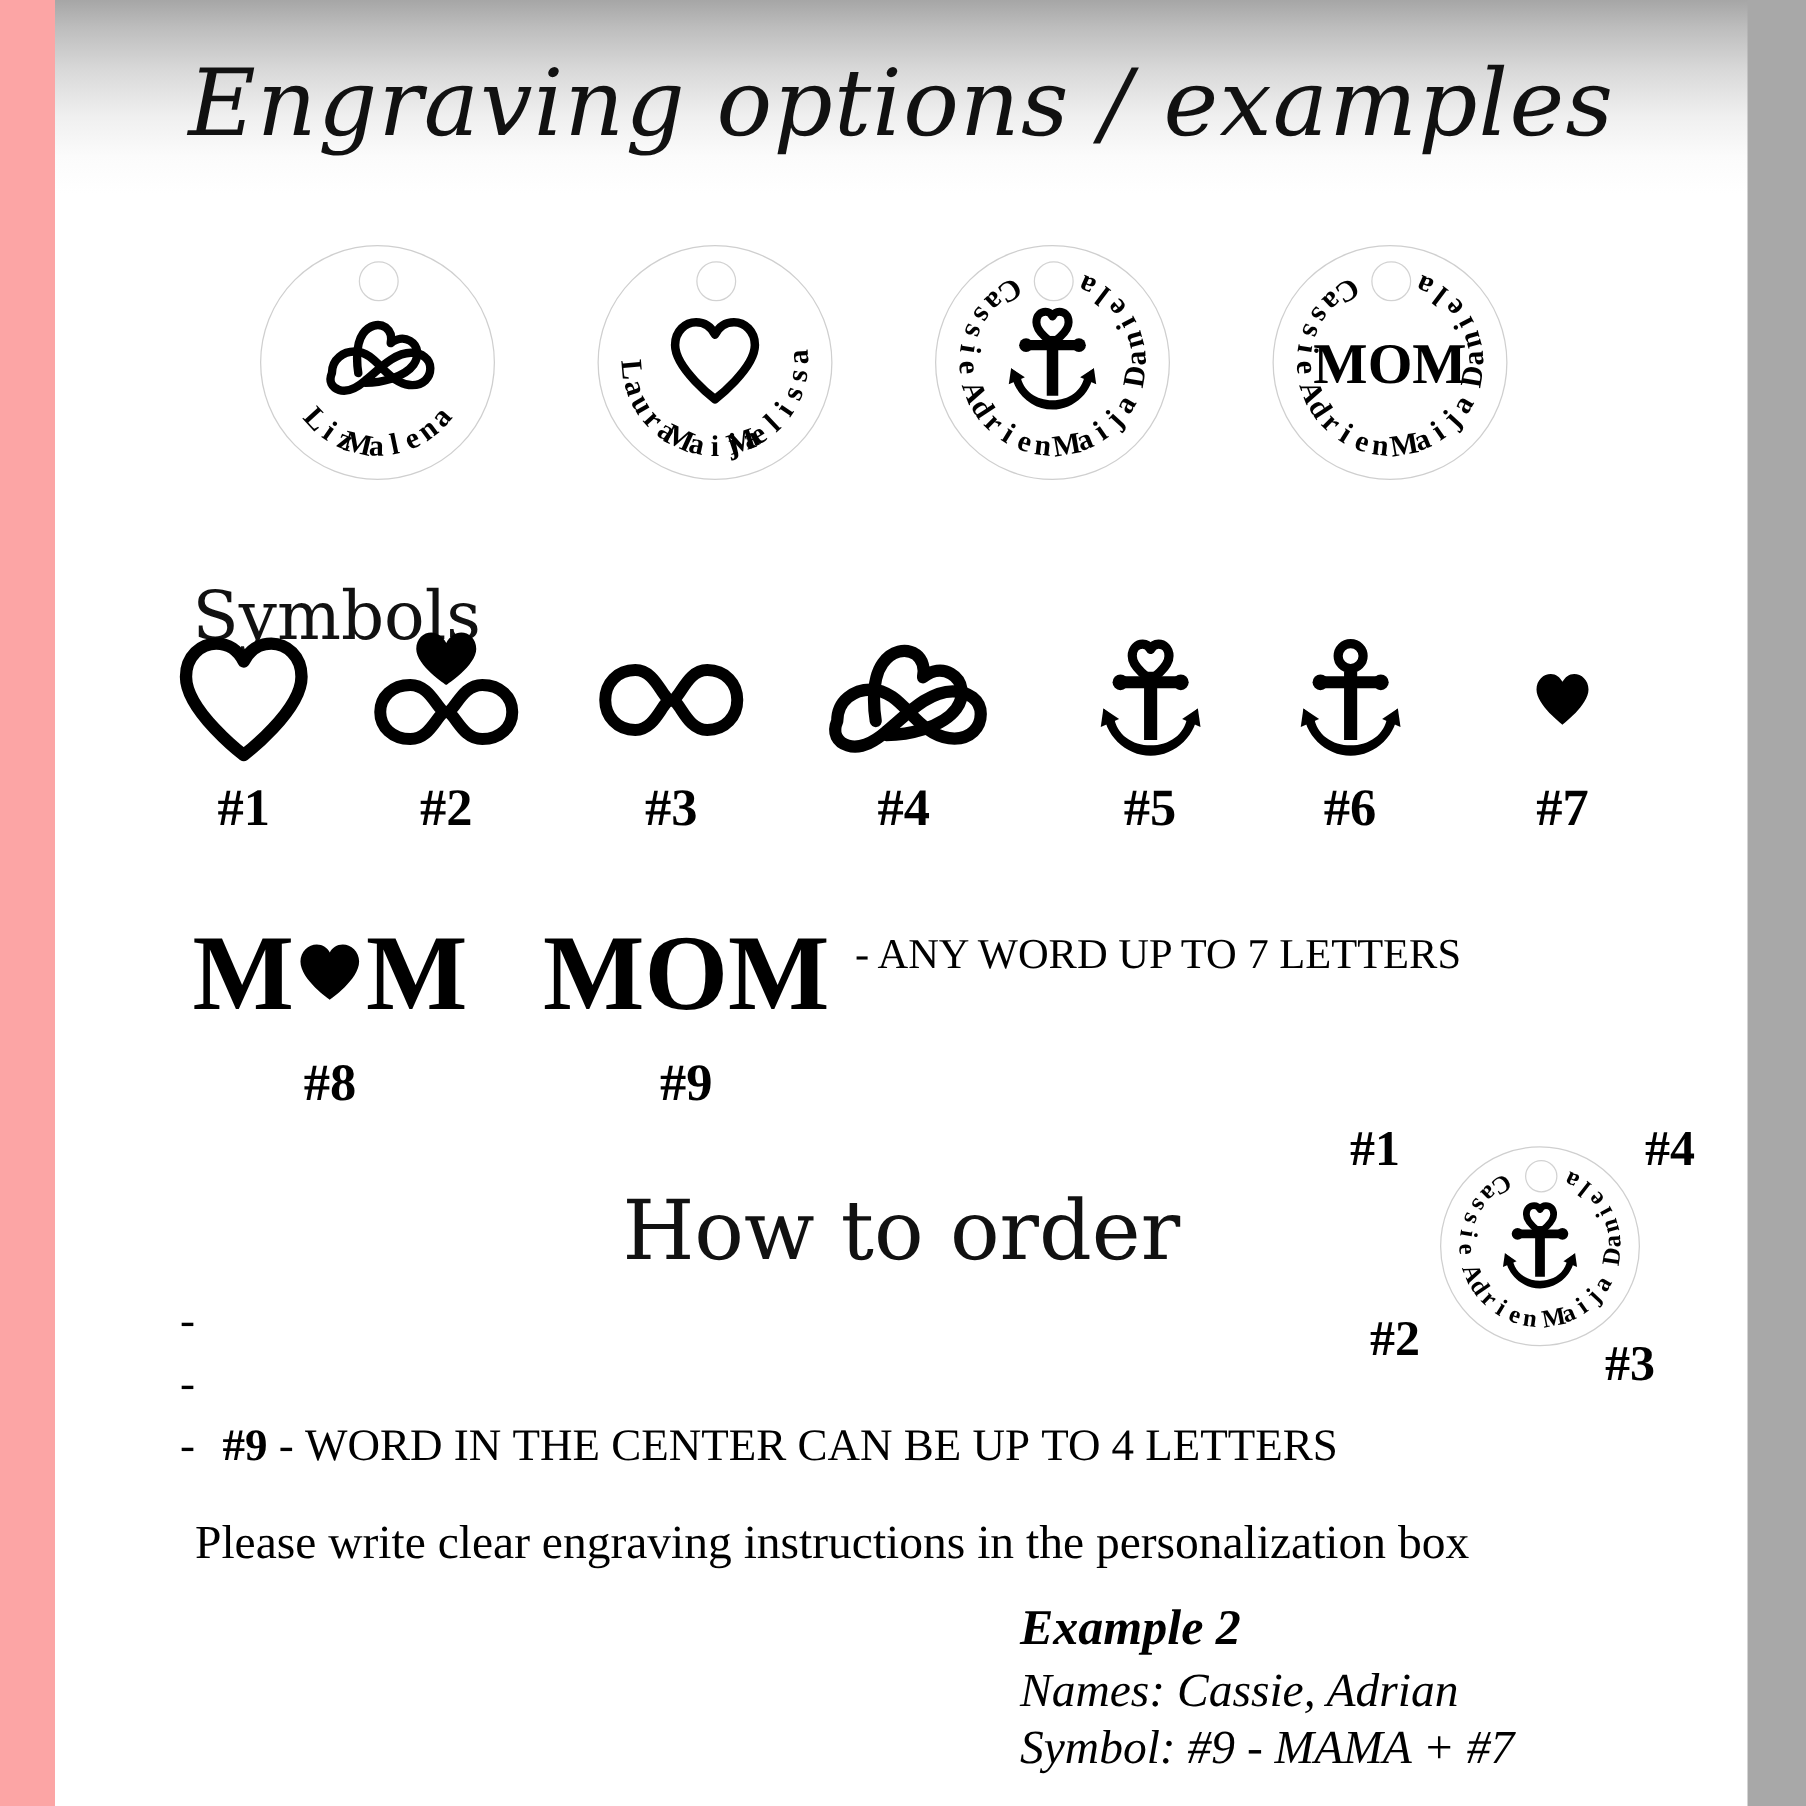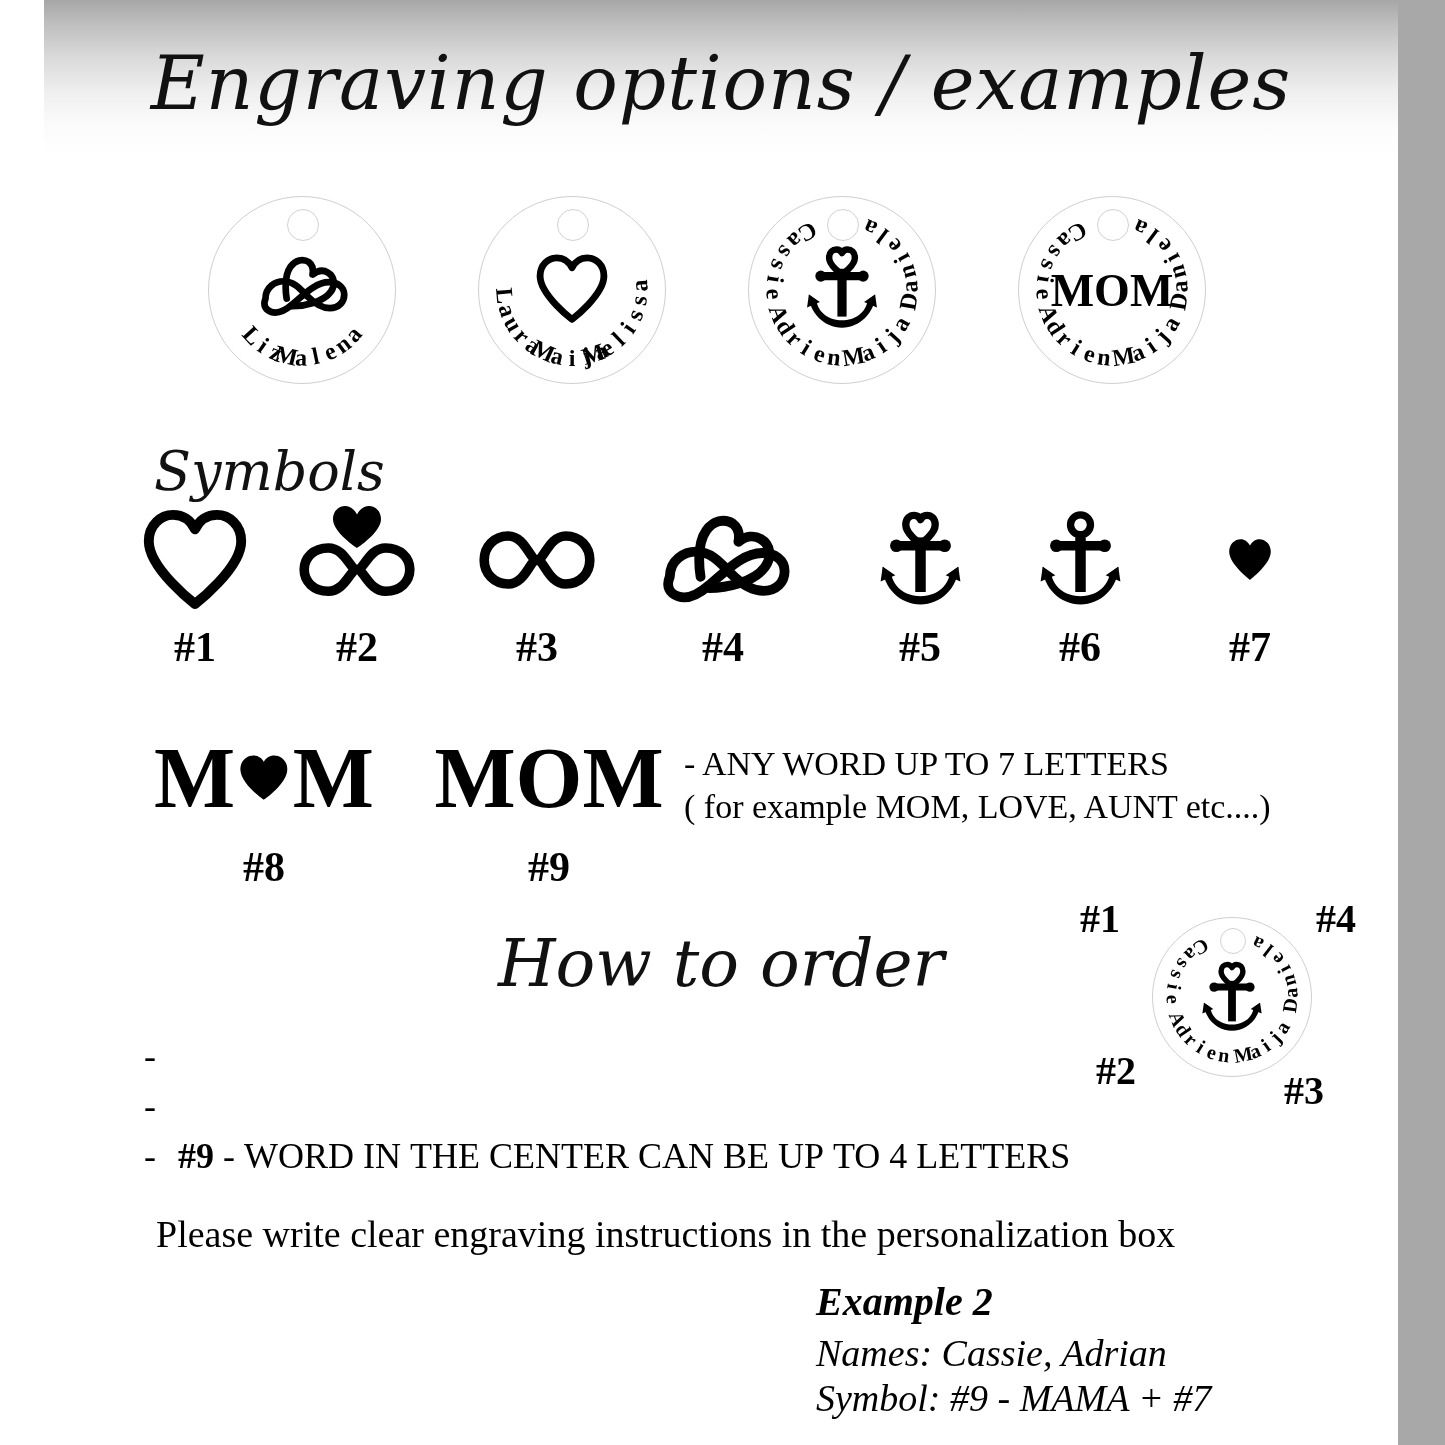--- a/index.html
+++ b/index.html
@@ -6,21 +6,21 @@
   html, body { margin:0; padding:0; }
   body {
     width:1445px; height:1445px;
     font-family:"Liberation Serif", serif;
     background:#a8a8a8;
     overflow:hidden;
   }
   #page {
     position:relative;
     width:1393px; height:1445px;
-    background:#ffffff;
+    background:#fca5a5;
   }
   
   #canvas {
     position:absolute;
     left:44px; top:0px; width:1354px; height:1445px;
     background:linear-gradient(to bottom,#a6a6a6 0px,#bdbdbd 22px,#d8d8d8 55px,#efefef 92px,#fbfbfb 125px,#ffffff 155px,#ffffff 100%);
   }
   
 
   .title {
@@ -66,23 +66,23 @@
     font-weight:700;
     color:#000;
     transform-origin:0 0;
     white-space:pre;
   }
 
   
   .script-h {
     position:absolute;
     font-family:"DejaVu Serif", serif;
-    font-style:italic;
     color:#111;
     white-space:nowrap;
+    margin-top:21px;
   }
   #symbols-heading { left:110px; top:440px; font-size:54px; }
   #howto-heading  { left:0; top:925px; width:100%; text-align:center; font-size:66px; }
 
   
   .sym-cell {
     position:absolute;
     text-align:center;
   }
   .sym-art { height:110px; display:flex; align-items:center; justify-content:center; }
@@ -372,21 +372,20 @@
       </div>
       <div class="sym-label">#8</div>
     </div>
 
     <div class="wordsym" id="wordsym-9" style="left:390px; top:735px; width:230px;">
       <div class="word">MOM</div>
       <div class="sym-label">#9</div>
     </div>
 
     <div class="note" id="word-note-1" style="left:640px; top:742px;">-  ANY WORD UP TO 7 LETTERS</div>
-    <div class="note" id="word-note-2" style="left:640px; top:785px;">( for example MOM, LOVE, AUNT etc....)</div>
 
     <div class="script-h" id="howto-heading">How to order</div>
 
     <div class="order-list" id="order-list">
         <div class="order-row">
           <span class="dash">-</span>
         </div>
         <div class="order-row">
           <span class="dash">-</span>
         </div>

